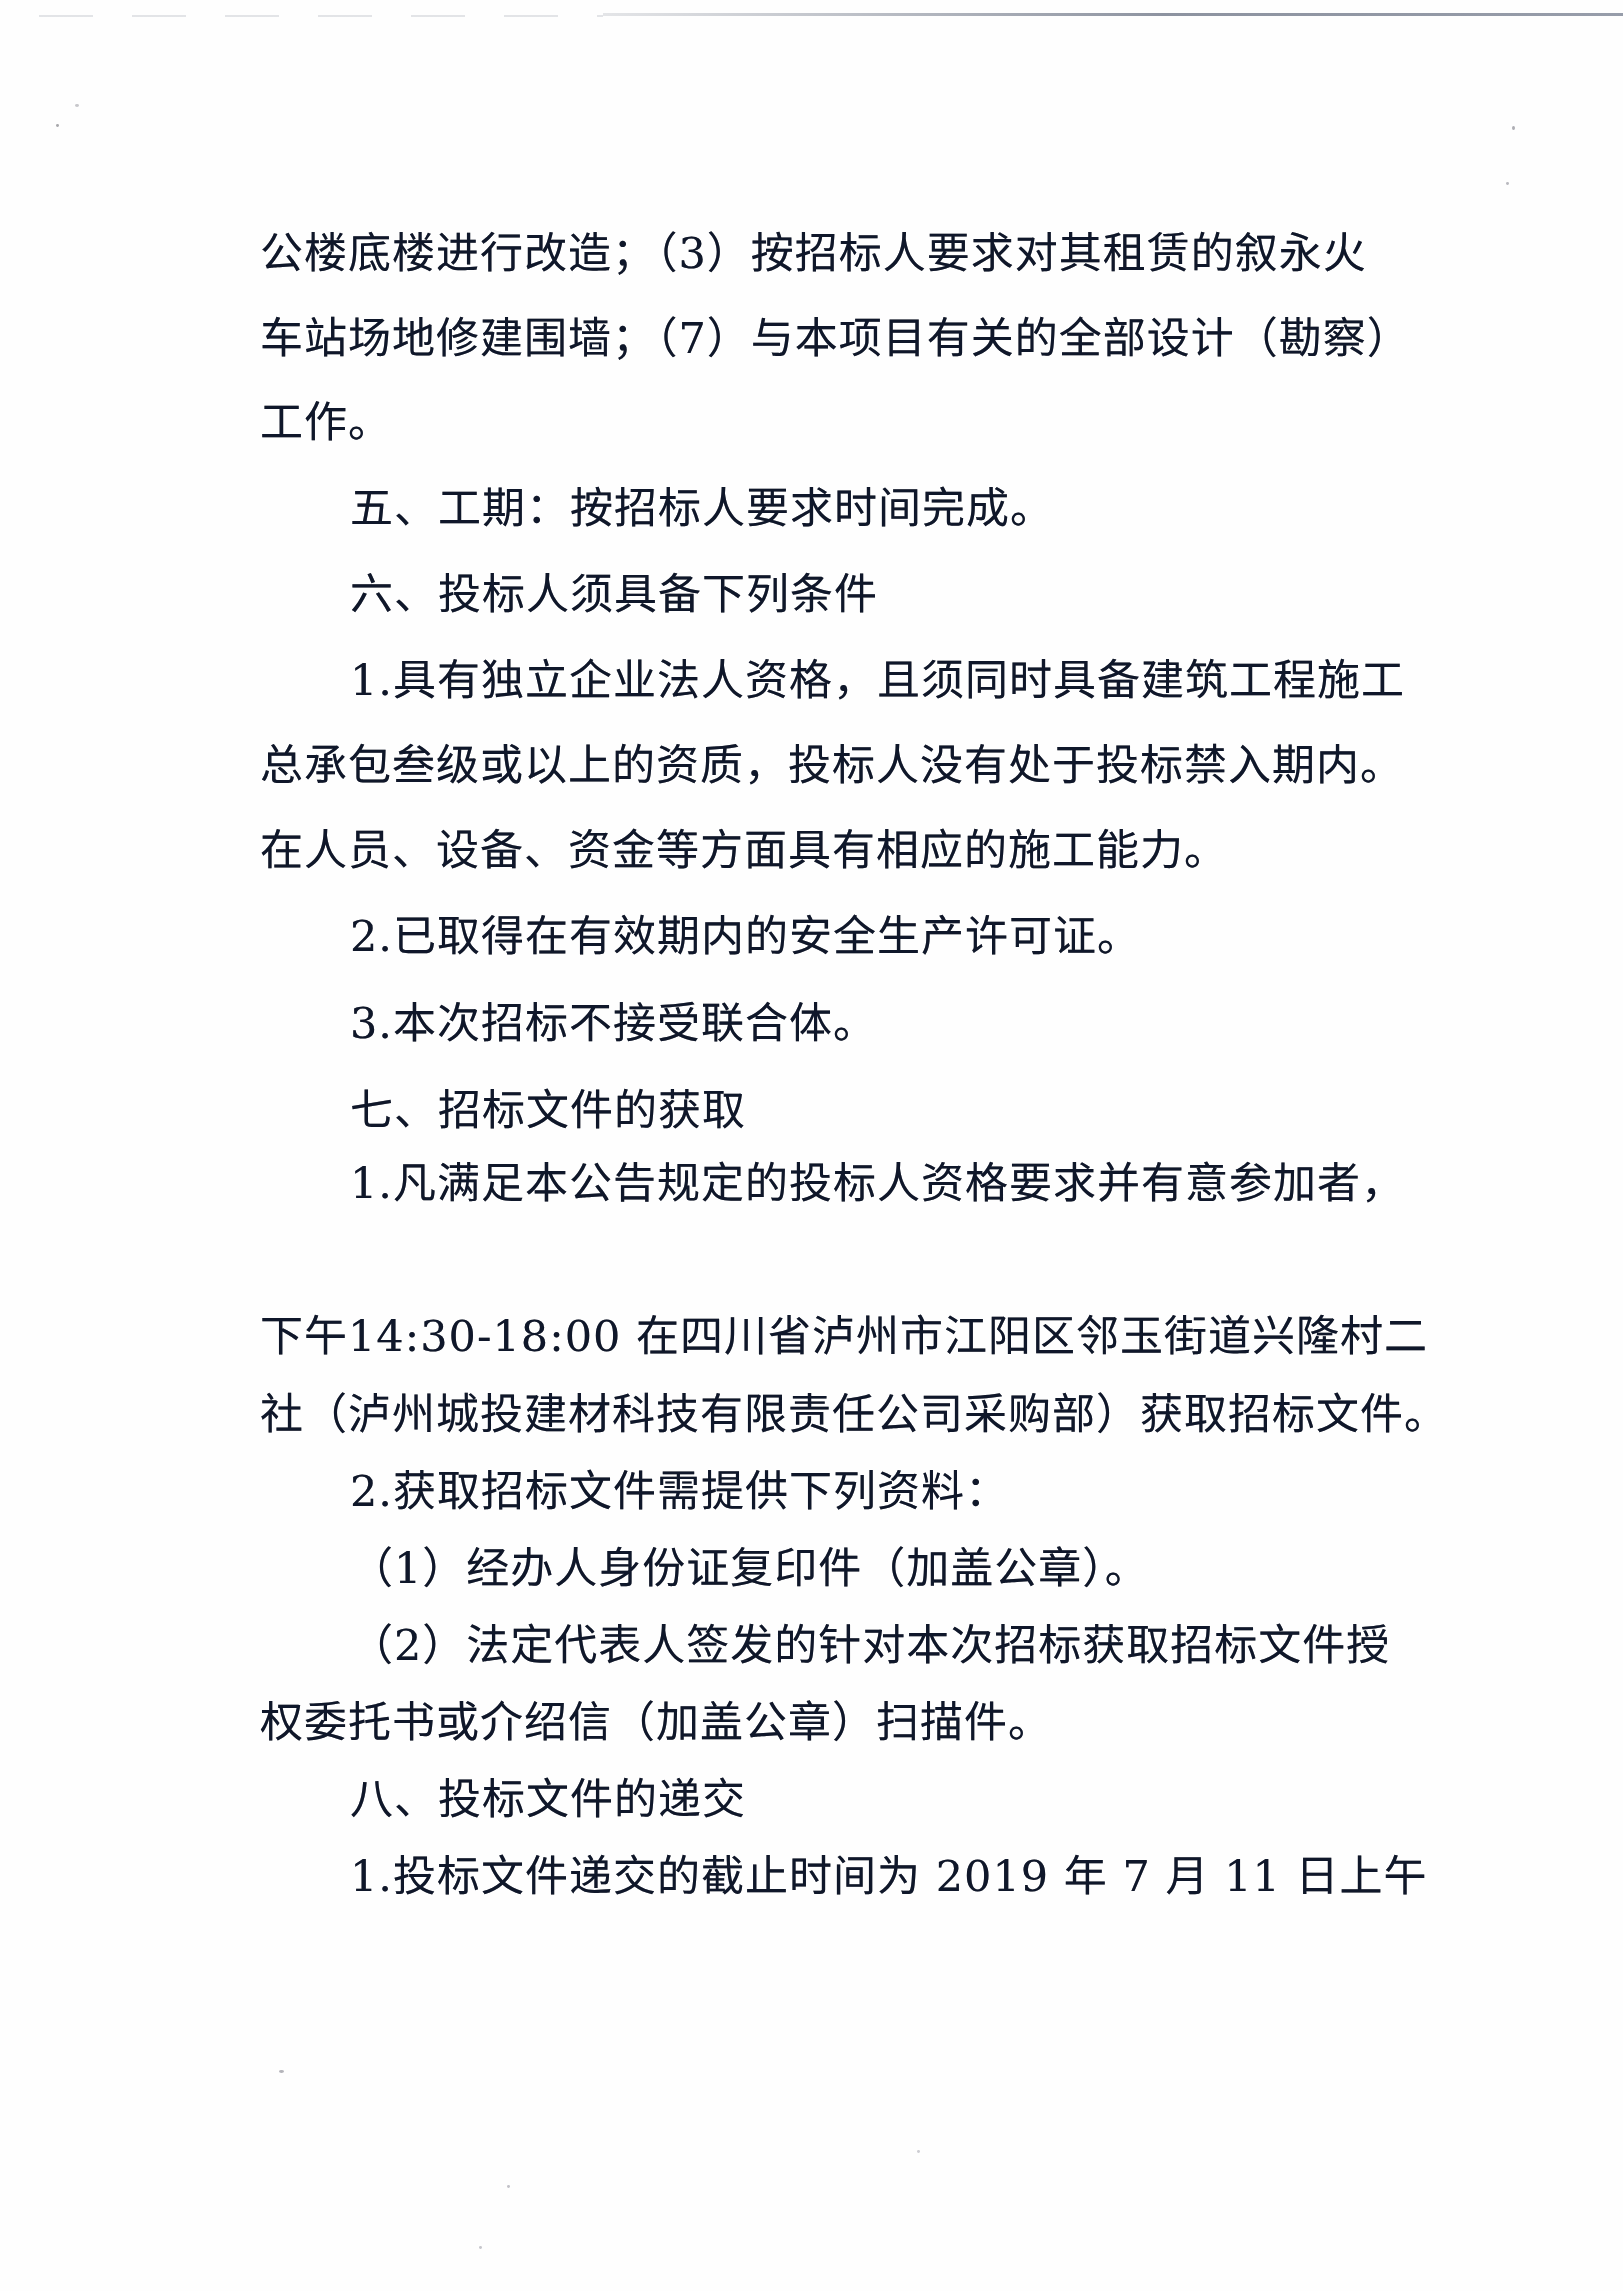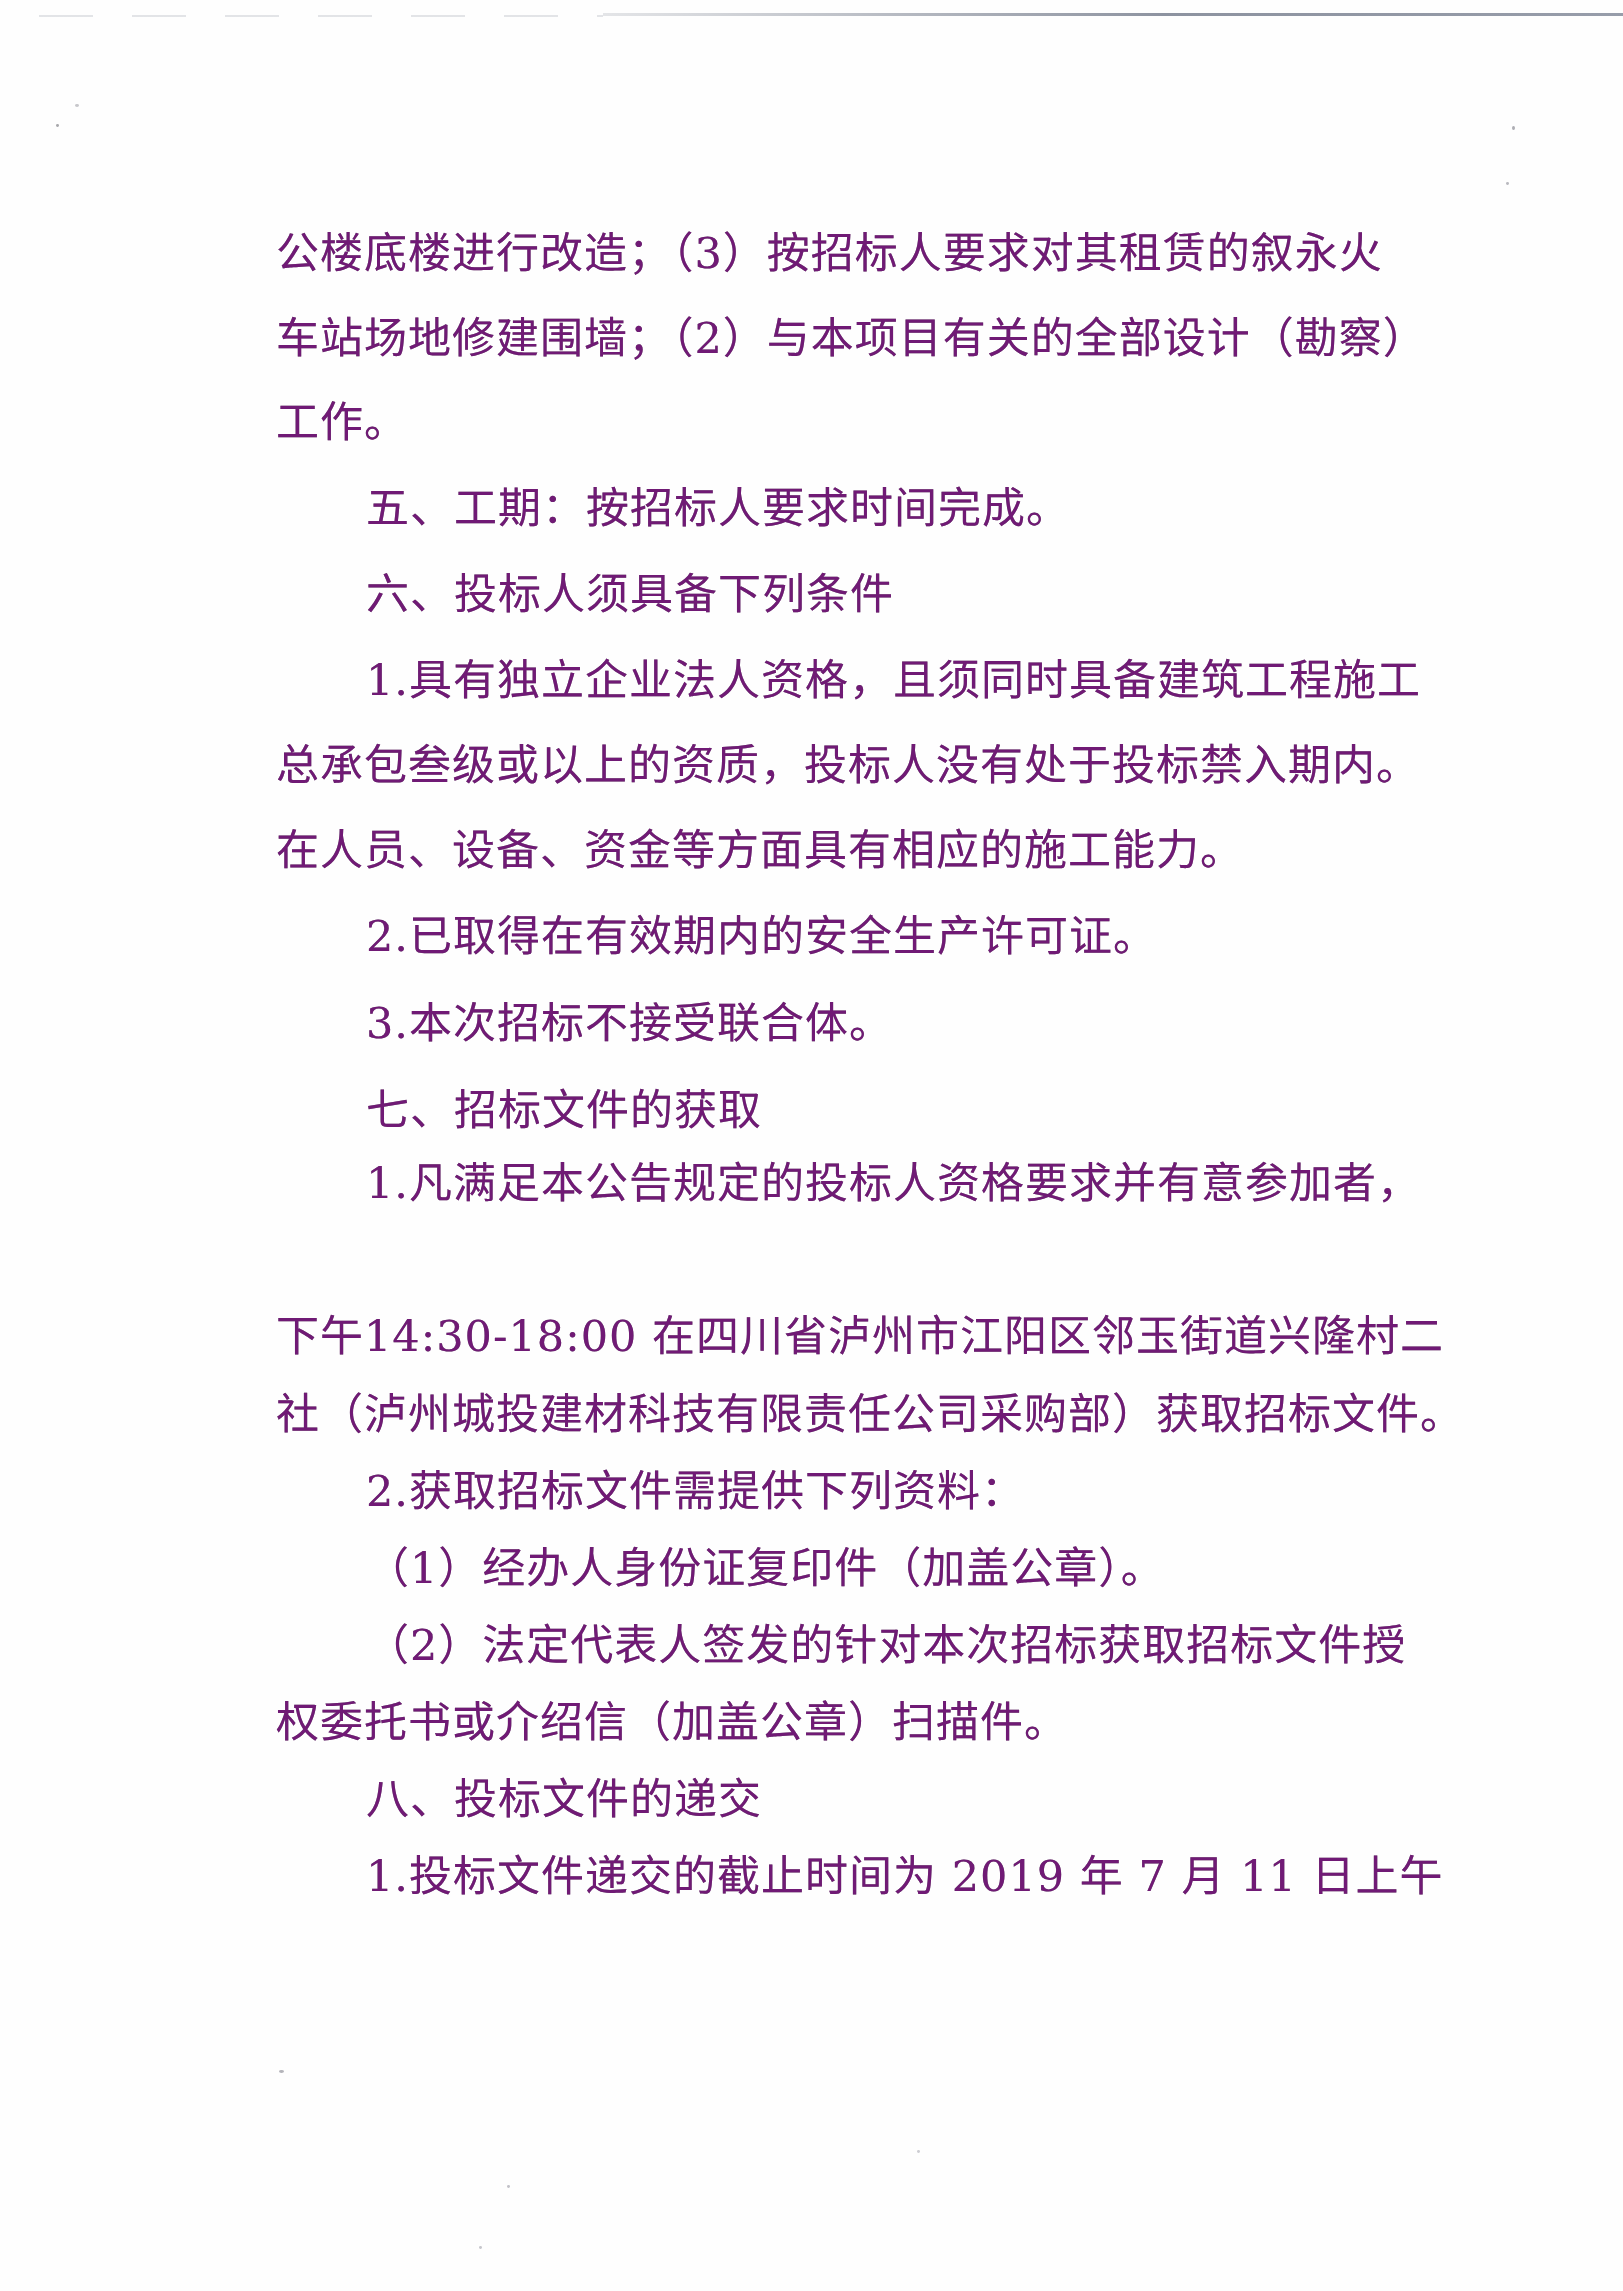--- a/index.html
+++ b/index.html
@@ -22,24 +22,23 @@
   }
   
   .line {
     position: absolute;
     left: 260px;
     width: 1304px;
     height: 59px;
     line-height: 59px;
     font-size: 43px;
     letter-spacing: 1px;
-    color: #701a75;
+    color: #0f172a;
     white-space: nowrap;
     text-shadow: 0 0 0.6px rgba(30,30,35,0.55); 
-    margin-left: 16px;
   }
   .line.ind {
     left: 350px;
   }
   
   .scan-top-line-right {
     position: absolute;
     left: 603px;
     top: 12.7px;
     width: 1020px;
@@ -79,21 +78,21 @@
   <div class="speck s1"></div>
   <div class="speck s2"></div>
   <div class="speck s3"></div>
   <div class="speck s4"></div>
   <div class="speck s5"></div>
   <div class="speck s6"></div>
   <div class="speck s7"></div>
   <div class="speck s8"></div>
 
   <div class="line" style="top:224px">公楼底楼进行改造；（3）按招标人要求对其租赁的叙永火</div>
-  <div class="line" style="top:309px">车站场地修建围墙；（2）与本项目有关的全部设计（勘察）</div>
+  <div class="line" style="top:309px">车站场地修建围墙；（7）与本项目有关的全部设计（勘察）</div>
   <div class="line" style="top:393px">工作。</div>
   <div class="line ind" style="top:479px">五、工期：按招标人要求时间完成。</div>
   <div class="line ind" style="top:565px">六、投标人须具备下列条件</div>
   <div class="line ind" style="top:651px">1.具有独立企业法人资格，且须同时具备建筑工程施工</div>
   <div class="line" style="top:821px">在人员、设备、资金等方面具有相应的施工能力。</div>
   <div class="line" style="top:736px">总承包叁级或以上的资质，投标人没有处于投标禁入期内。</div>
   <div class="line ind" style="top:907px">2.已取得在有效期内的安全生产许可证。</div>
   <div class="line ind" style="top:994px">3.本次招标不接受联合体。</div>
   <div class="line ind" style="top:1081px">七、招标文件的获取</div>
   <div class="line ind" style="top:1154px">1.凡满足本公告规定的投标人资格要求并有意参加者，</div>

